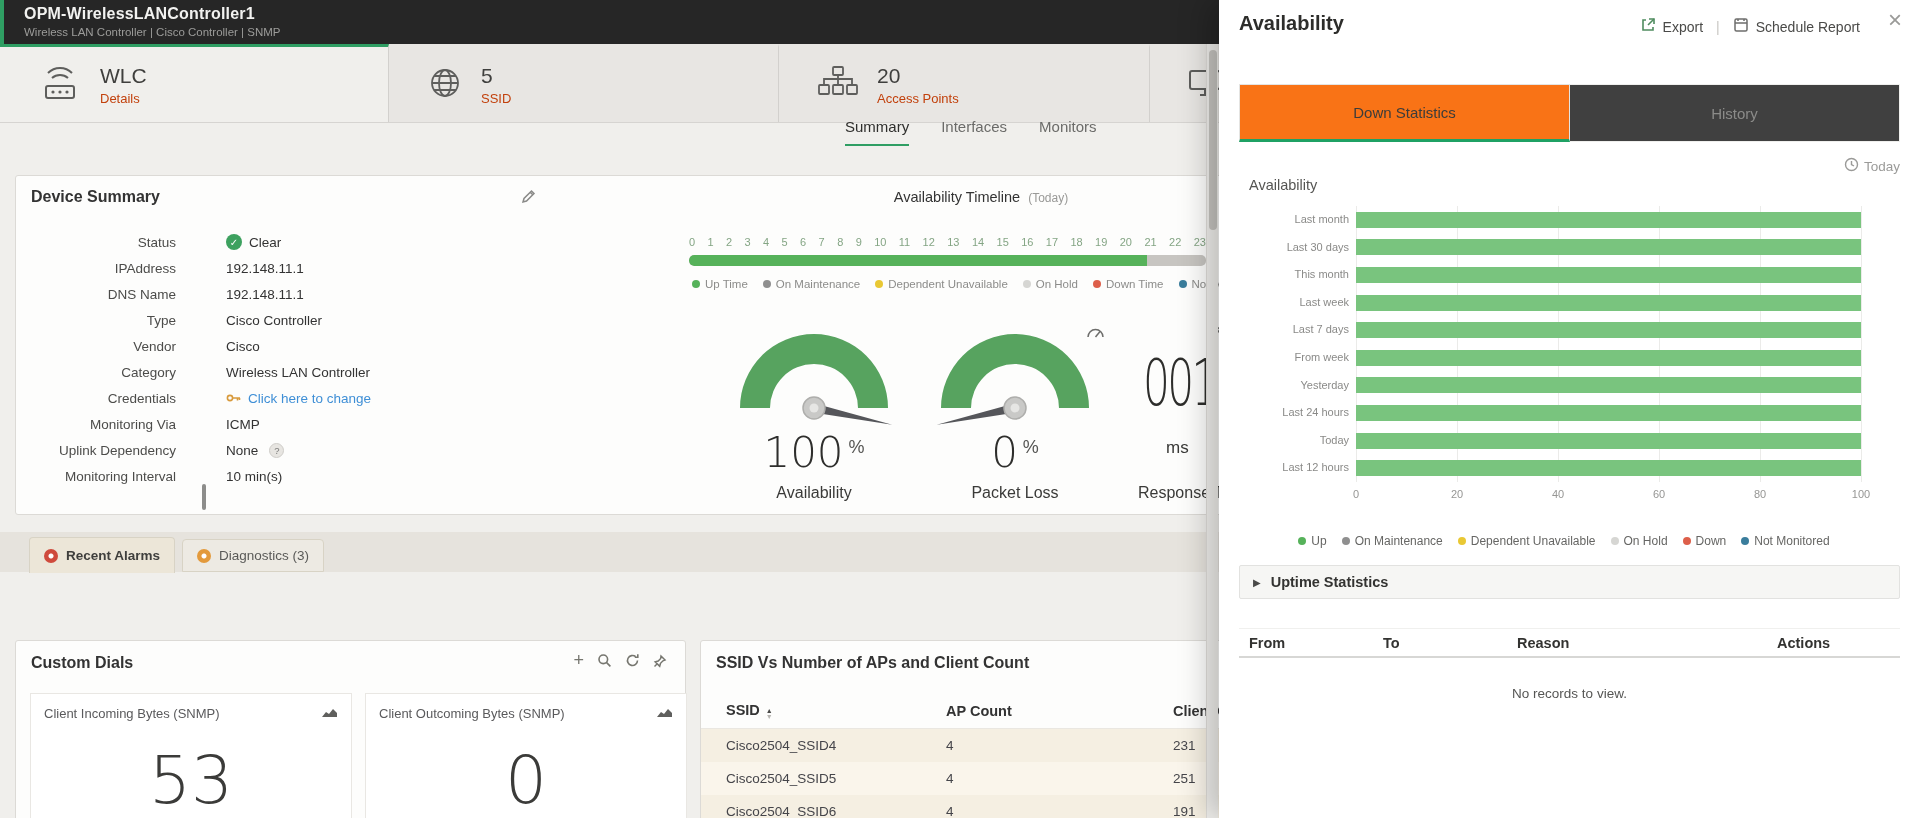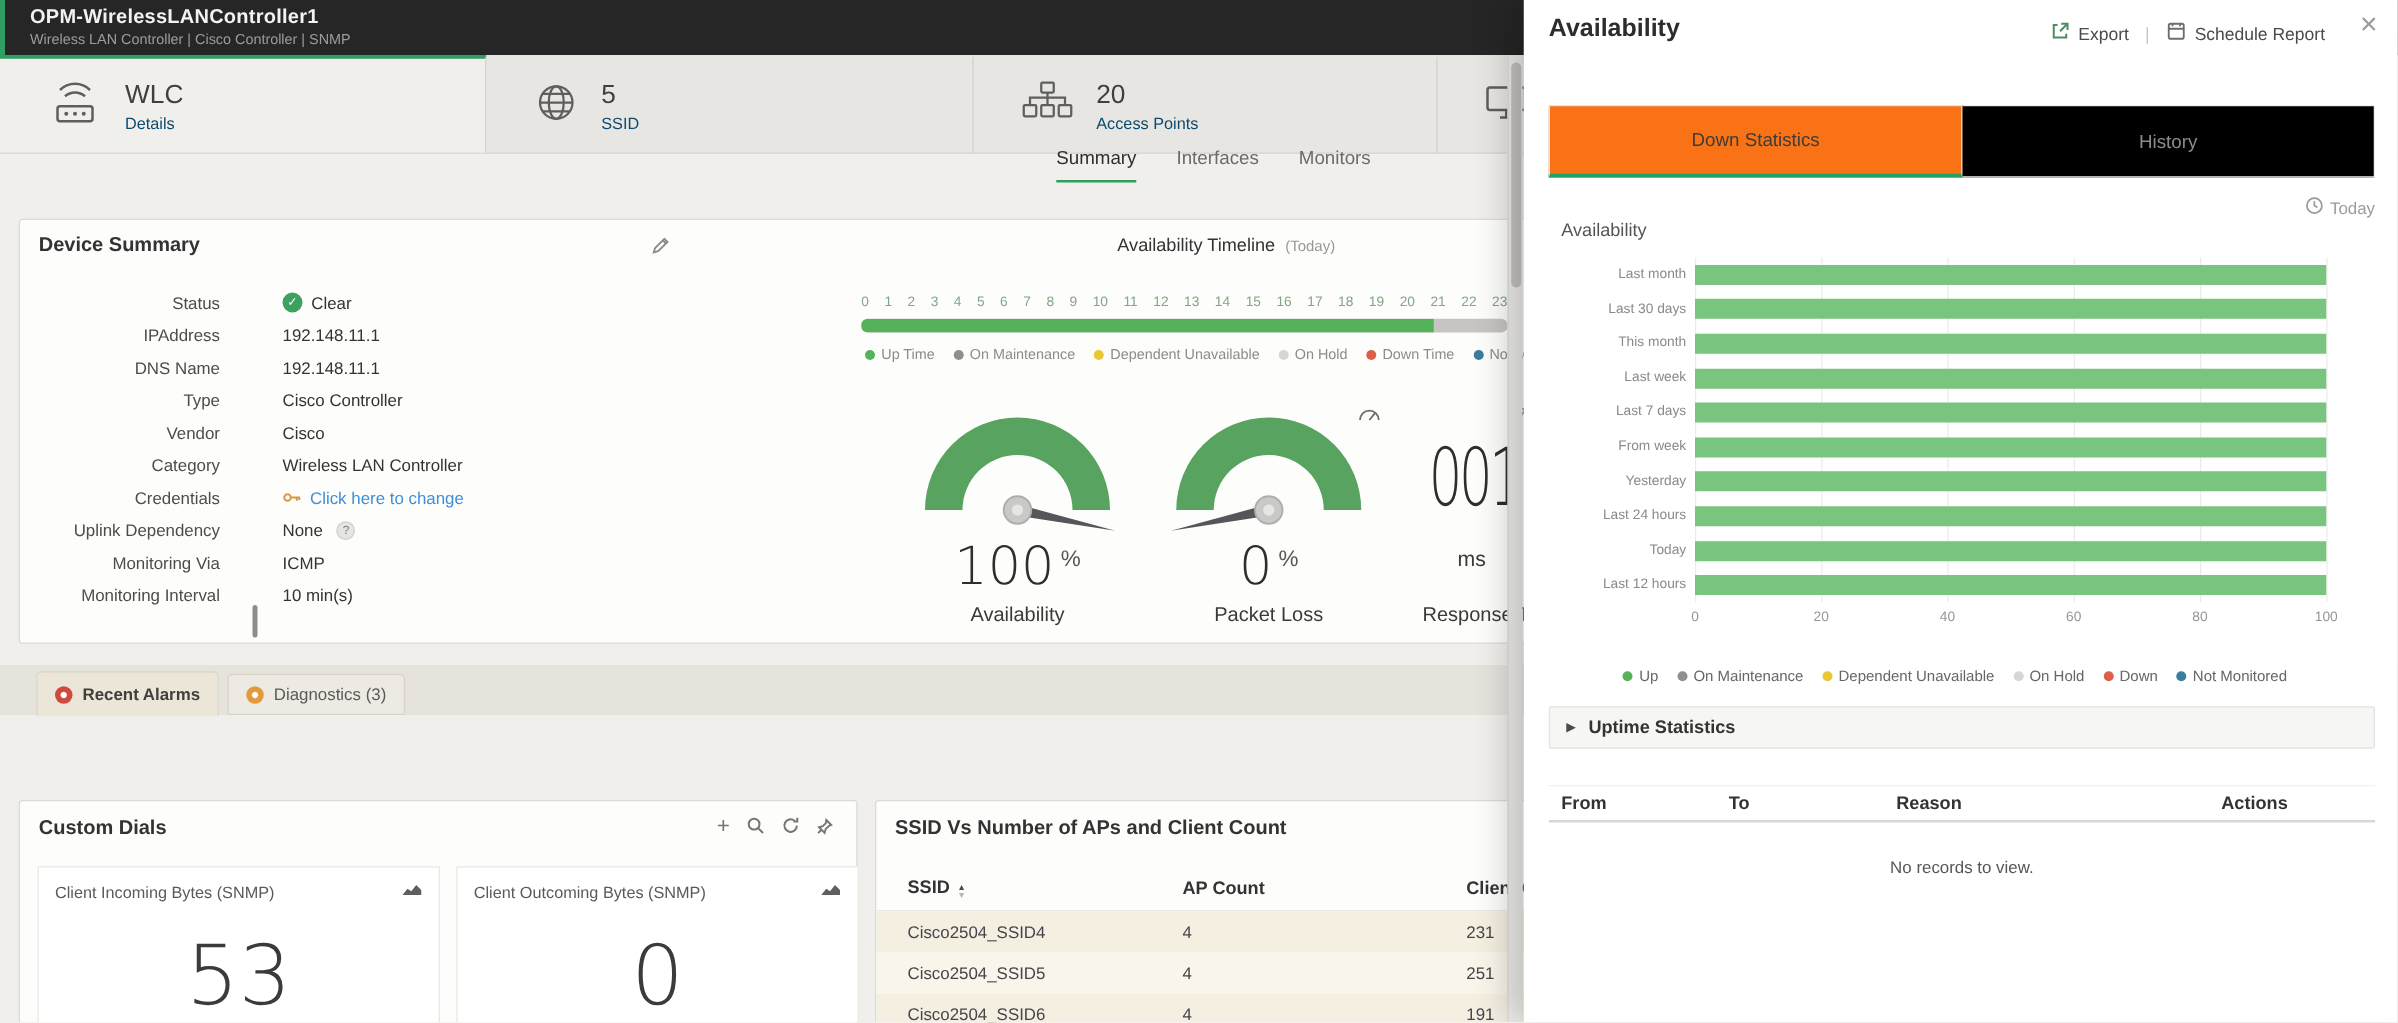--- a/index.html
+++ b/index.html
@@ -12,21 +12,21 @@
 .green-edge{position:absolute;left:0;top:0;width:4px;height:44px;background:#2f9e63;}
 .device-name{position:absolute;left:24px;top:5px;font-size:16px;font-weight:bold;color:#f2f2f0;letter-spacing:.2px;}
 .device-sub{position:absolute;left:24px;top:26px;font-size:11.5px;color:#9c9c9a;}
 
 
 .cards{position:absolute;left:0;top:44px;width:100%;height:79px;background:#e8e6e3;border-bottom:1px solid #d6d4d1;display:flex;}
 .card{position:relative;height:100%;border-right:1px solid #d2d0cd;display:flex;align-items:center;padding-left:38px;gap:18px;border-top:3px solid transparent;cursor:pointer;}
 .card.c0{width:389px;}.card.c1{width:390px;}.card.c2{width:371px;}.card.c3{flex:1;}
 .card.selected{background:#f0efec;border-top-color:#2f9e63;}
 .card-title{font-size:21px;color:#3f3f3d;}
-.card-sub{font-size:13px;color:#0c4a6e;margin-top:3px;}
+.card-sub{font-size:13px;color:#c2410c;margin-top:3px;}
 
 
 .subtabs{position:absolute;left:845px;top:118px;display:flex;gap:32px;}
 .subtab{font-size:15px;color:#6b6b69;padding-bottom:9px;cursor:pointer;}
 .subtab.active{color:#2f2f2d;border-bottom:2px solid #2f9e63;}
 
 
 .panel-box{position:absolute;background:#fdfdfc;border:1px solid #dcdad6;border-radius:3px;}
 
 
@@ -113,21 +113,21 @@
 
 .overlay{position:absolute;left:1219px;top:0;width:699px;height:818px;background:#fff;box-shadow:-12px 0 28px rgba(0,0,0,.22);}
 .ov-title{position:absolute;left:20px;top:12px;font-size:20px;font-weight:bold;color:#2d2d2b;}
 .ov-actions{position:absolute;right:58px;top:17px;display:flex;align-items:center;gap:13px;font-size:14px;color:#4a4a48;}
 .ov-action{display:flex;align-items:center;gap:7px;cursor:pointer;}
 .ov-sep{color:#c9c7c3;}
 .ov-close{position:absolute;right:16px;top:8px;font-size:24px;color:#9a9a98;cursor:pointer;line-height:24px;}
 .ov-tabs{position:absolute;left:20px;top:84px;width:661px;height:58px;display:flex;}
 .ov-tab{flex:1;display:flex;align-items:center;justify-content:center;font-size:15px;cursor:pointer;}
 .ov-tab.active{color:#3c3c3a;background:#f97316;border:1px solid #e4e4e2;border-bottom:3px solid #1fa164;}
-.ov-tab.inactive{color:#8b8b89;background:#000000;border:1px solid #efefed;border-left:none;}
+.ov-tab.inactive{color:#8b8b89;background:#404040;border:1px solid #efefed;border-left:none;}
 .ov-today{position:absolute;right:18px;top:157px;display:flex;align-items:center;gap:5px;font-size:13.5px;color:#9b9b99;cursor:pointer;}
 .ov-chart-label{position:absolute;left:30px;top:177px;font-size:14.5px;color:#555553;}
 .chart-wrap{position:absolute;left:30px;top:206px;width:630px;height:300px;}
 .chart-cats{position:absolute;left:0;top:0;width:100px;}
 .cat{height:27.6px;line-height:27.6px;text-align:right;font-size:11px;color:#8a8a88;white-space:nowrap;}
 .chart-plot{position:absolute;left:107px;top:0;width:505px;height:276px;}
 .gridline{position:absolute;top:0;bottom:0;width:1px;background:#ebebe9;}
 .brow{height:27.6px;display:flex;align-items:center;position:relative;}
 .hbar{height:16px;}
 .chart-ticks{position:absolute;left:107px;top:282px;width:505px;height:14px;}
@@ -270,30 +270,30 @@
             <span class="keyic">
               <svg width="15" height="12" viewBox="0 0 15 12" fill="none" stroke="#d89a3c" stroke-width="1.6">
                 <circle cx="4" cy="6" r="2.6"></circle>
                 <path d="M6.5 6 H14 M11.5 6 v2.6 M13.5 6 v2"></path>
               </svg>
             </span>
             <span class="link">Click here to change</span>
           </div>
         </div>
         <div class="ds-row">
+          <div class="ds-label">Monitoring Via</div>
+          <div class="ds-value">
+            <span>ICMP</span>
+          </div>
+        </div>
+        <div class="ds-row">
           <div class="ds-label">Uplink Dependency</div>
           <div class="ds-value">
             <span>None</span>
             <span class="help-badge">?</span>
-          </div>
-        </div>
-        <div class="ds-row">
-          <div class="ds-label">Monitoring Via</div>
-          <div class="ds-value">
-            <span>ICMP</span>
           </div>
         </div>
         <div class="ds-row">
           <div class="ds-label">Monitoring Interval</div>
           <div class="ds-value">
             <span>10 min(s)</span>
           </div>
         </div>
       </div>
     <div class="ds-scroll"></div>

